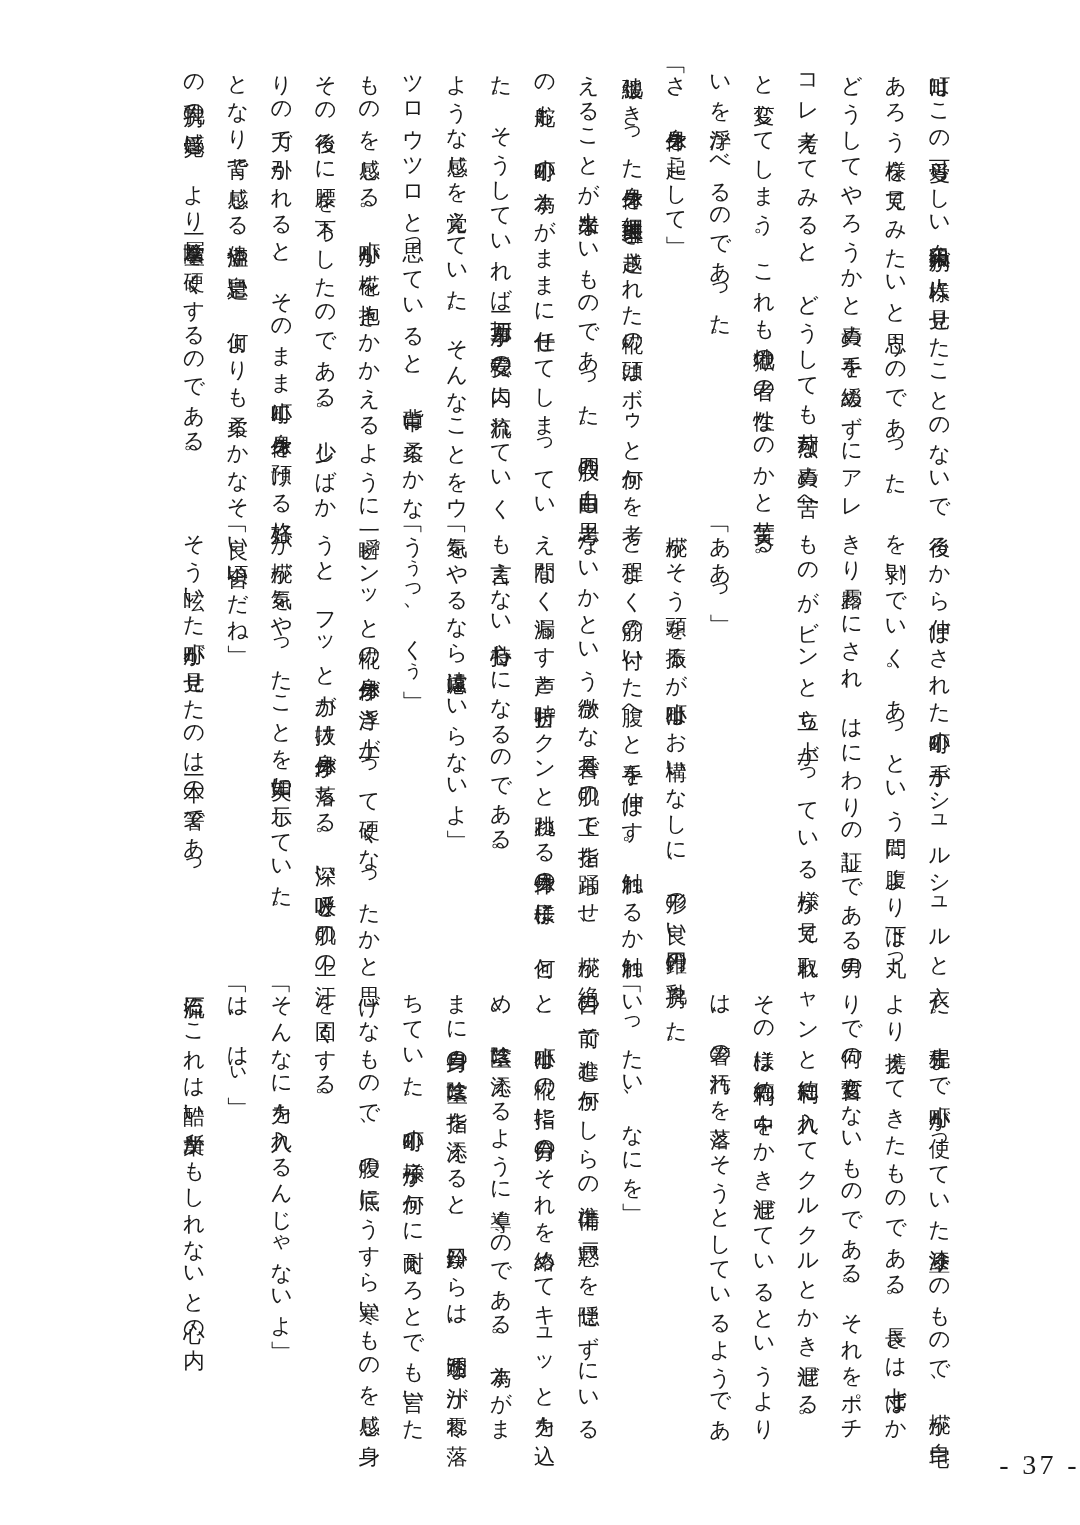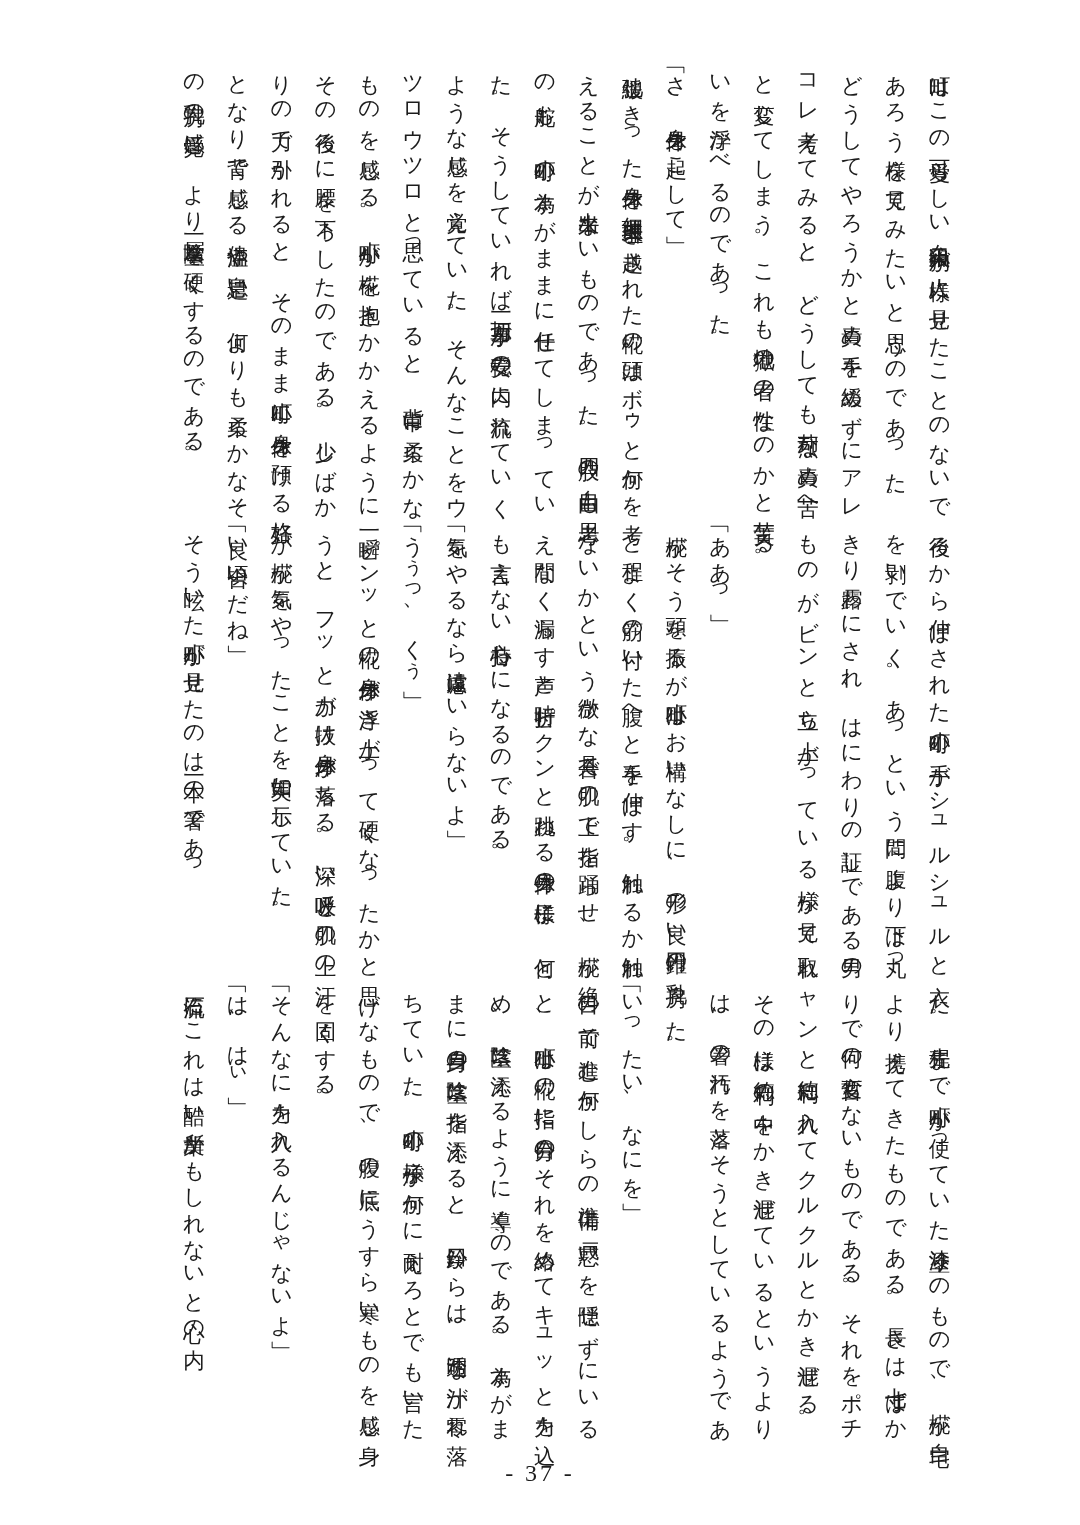--- a/index.html
+++ b/index.html
@@ -50,23 +50,23 @@
   .block p {
     margin: 0;
     padding: 0;
     text-indent: 0;
   }
   
   .folio {
     position: absolute;
     left: 0;
     right: 0;
-    bottom: 38px;
-    text-align: center;
-    font-size: 24px;
+    bottom: 44px;
+    text-align: right;
+    font-size: 28px;
     letter-spacing: 0.12em;
     color: #1c1c1c;
     font-family: "Liberation Serif", "DejaVu Serif", serif;
   }
 </style>
 </head>
 <body>
 
 <div id="page">
 

